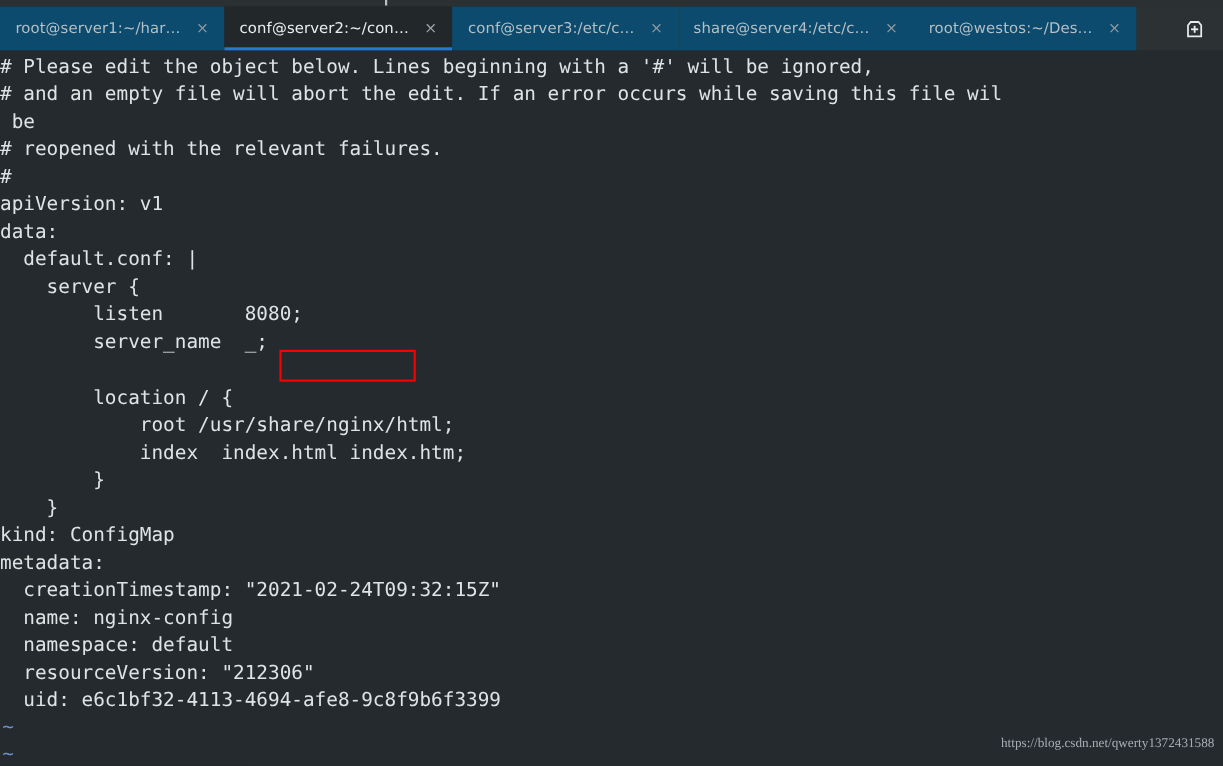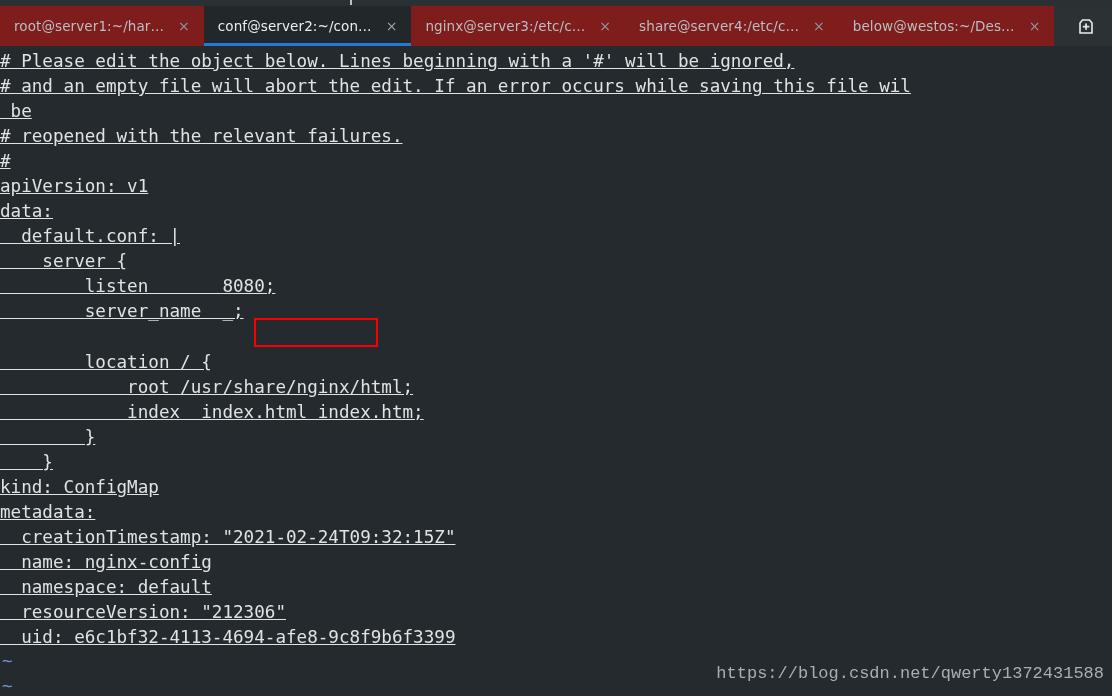--- a/index.html
+++ b/index.html
@@ -51,21 +51,21 @@
   }
   .tab {
     position: relative;
     display: flex;
     align-items: center;
     justify-content: center;
     gap: 14px;
     padding: 0 14px;
     min-width: 160px;
     box-sizing: border-box;
-    background: #7f1d1d;
+    background: #0c4a6e;
     font-size: 13.5px;
     color: #b6bfc3;
     white-space: nowrap;
   }
   .tab.active {
     background: #22272a;
     color: #e9eef0;
   }
   .tab.active::after {
     content: "";
@@ -110,21 +110,20 @@
     top: 3px;
     left: 0;
     margin: 0;
     padding: 0;
     white-space: pre;
     font-family: "DejaVu Sans Mono", monospace;
     font-size: 17.6px;
     line-height: 25.05px;
     color: #dfe3e4;
     letter-spacing: 0px;
-    text-decoration: underline;
   }
   .tilde-col {
     position: absolute;
     left: 2px;
     top: 603px;
     margin: 0;
     padding: 0;
     white-space: pre;
     font-family: "DejaVu Sans Mono", monospace;
     font-size: 17.6px;
@@ -142,22 +141,22 @@
     border: 2px solid #f90000;
     box-sizing: border-box;
     pointer-events: none;
   }
 
   
   .watermark {
     position: absolute;
     right: 8px;
     bottom: 13px;
-    font-family: Liberation Mono, monospace;
-    font-size: 17px;
+    font-family: Liberation Serif, serif;
+    font-size: 12px;
     color: #a7afb4;
     white-space: nowrap;
   }
 </style>
 </head>
 <body>
 
 <div id="app">
 
   <div class="top-strip">
@@ -170,31 +169,31 @@
       <span class="tab-label">root@server1:~/har…</span>
       <span class="tab-close">×</span>
     </div>
 
     <div class="tab active">
       <span class="tab-label">conf@server2:~/con…</span>
       <span class="tab-close">×</span>
     </div>
 
     <div class="tab">
-      <span class="tab-label">nginx@server3:/etc/c…</span>
+      <span class="tab-label">conf@server3:/etc/c…</span>
       <span class="tab-close">×</span>
     </div>
 
     <div class="tab">
       <span class="tab-label">share@server4:/etc/c…</span>
       <span class="tab-close">×</span>
     </div>
 
     <div class="tab">
-      <span class="tab-label">below@westos:~/Des…</span>
+      <span class="tab-label">root@westos:~/Des…</span>
       <span class="tab-close">×</span>
     </div>
 
     <div class="tab-spacer"></div>
 
     <div class="newtab-btn">
       <span>
         <svg width="20" height="20" viewBox="0 0 20 20">
           <path d="M4 17 L4 7 L6.5 4 L13.5 4 L16 7 L16 17 Z" fill="none" stroke="#e6ebec" stroke-width="1.6"></path>
           <rect x="9.2" y="7.4" width="1.7" height="6.4" fill="#e6ebec"></rect>

